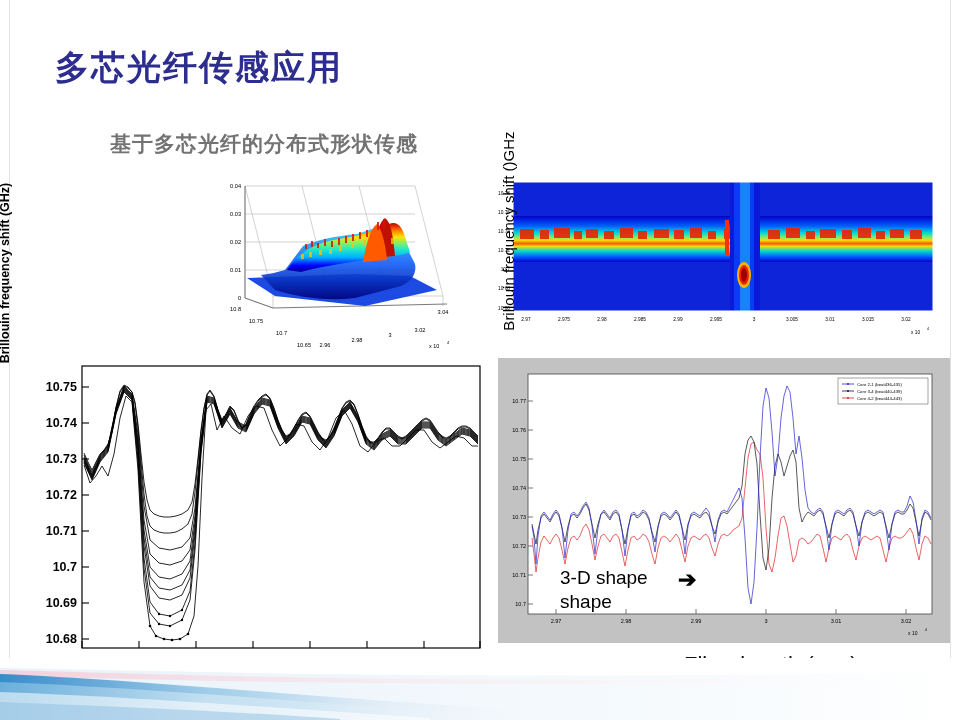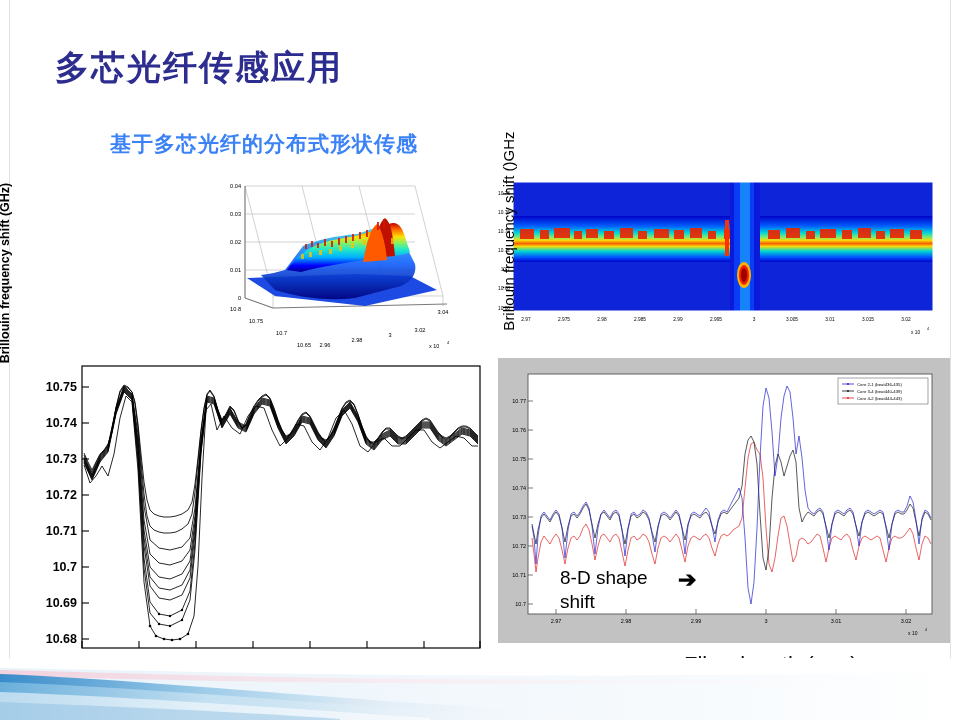--- a/index.html
+++ b/index.html
@@ -18,21 +18,21 @@
   
   .title{
     position:absolute;left:55px;top:45px;
     font-family:"DejaVu Serif", serif;
     font-size:34px;font-weight:700;color:#2d2d8f;letter-spacing:2px;
     white-space:nowrap;
   }
   .subtitle{
     position:absolute;left:110px;top:130px;
     font-family:"DejaVu Serif", serif;
-    font-size:21px;font-weight:700;color:#3b82f6;letter-spacing:1px;
+    font-size:21px;font-weight:700;color:#737373;letter-spacing:1px;
     white-space:nowrap;
   }
 
   
   .fig{position:absolute;}
   svg{display:block;}
 
   
   #fig-surface{left:205px;top:178px;width:250px;height:175px;}
 
@@ -557,22 +557,22 @@
         <text class="axis-text" x="359" y="28" font-size="4.3">Core 2-1 (beat436-435)</text>
         <text class="axis-text" x="359" y="35" font-size="4.3">Core 3-4 (beat440-439)</text>
         <text class="axis-text" x="359" y="42" font-size="4.3">Core 4-2 (beat444-443)</text>
       </g>
     </svg>
   </div>
 
   <div class="ylabel-cores">Brillouin frequency shift ()GHz</div>
   <div class="xlabel-cores">Fiber length (a.u.)</div>
   <div class="annot-3d">
-    <span>8-D shape</span><br>
-    <span>shift</span>
+    <span>3-D shape</span><br>
+    <span>shape</span>
   </div>
   <div class="annot-arrow">➔</div>
 
   <div class="page-num">Page 34</div>
 
   <div class="bottom-wave">
     <svg width="960" height="62" viewBox="0 0 960 62">
       <defs>
         <linearGradient id="w1" x1="0" y1="0" x2="1" y2="0">
           <stop offset="0" stop-color="#2f86c8"></stop>

